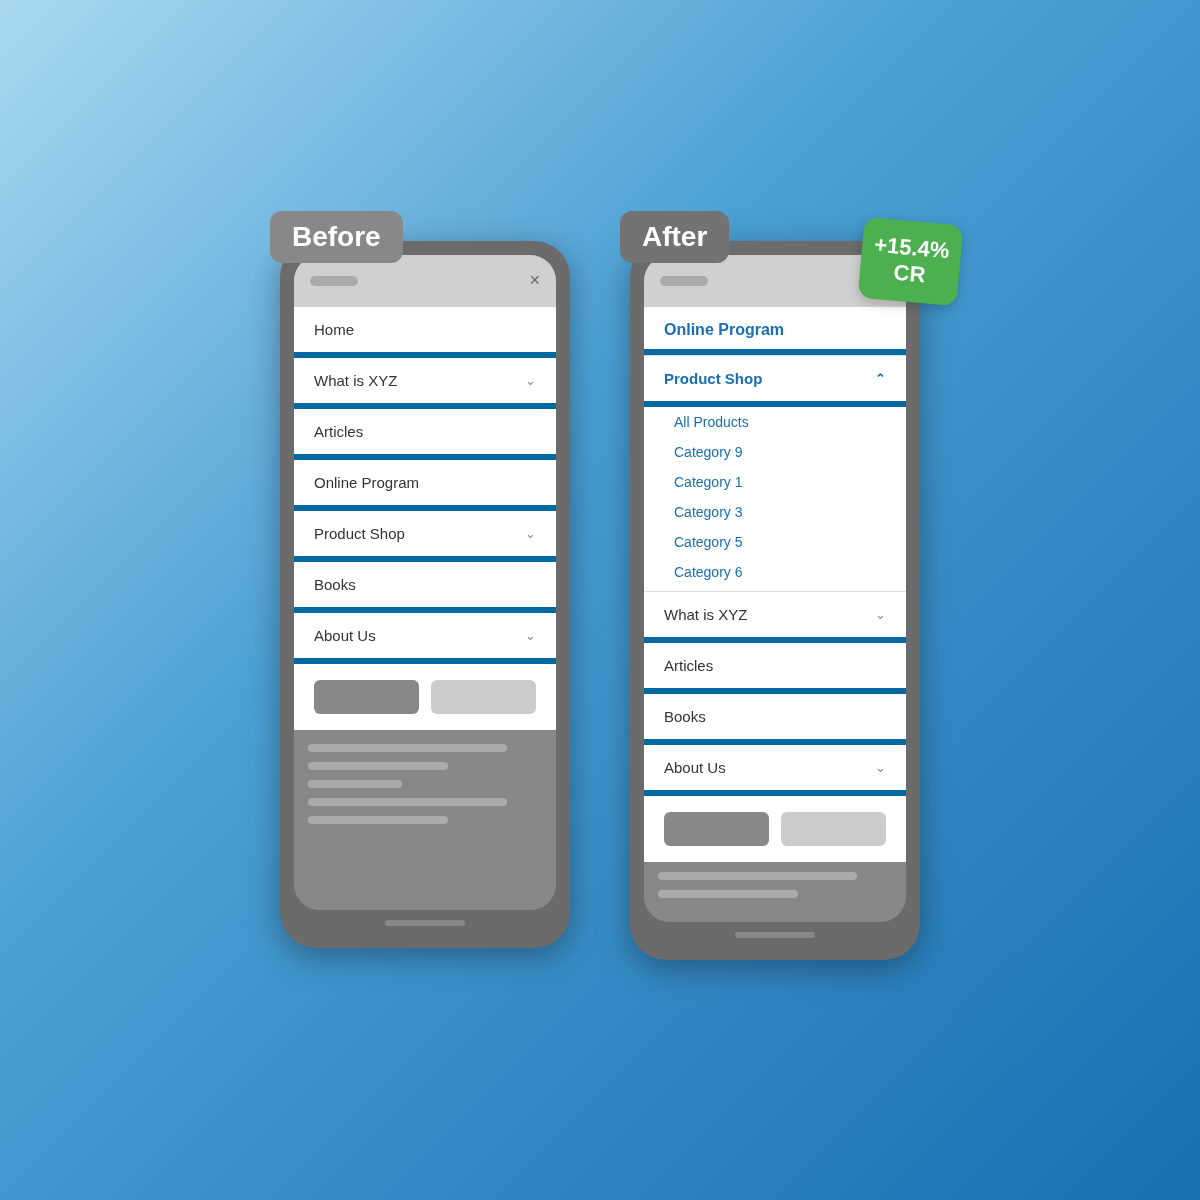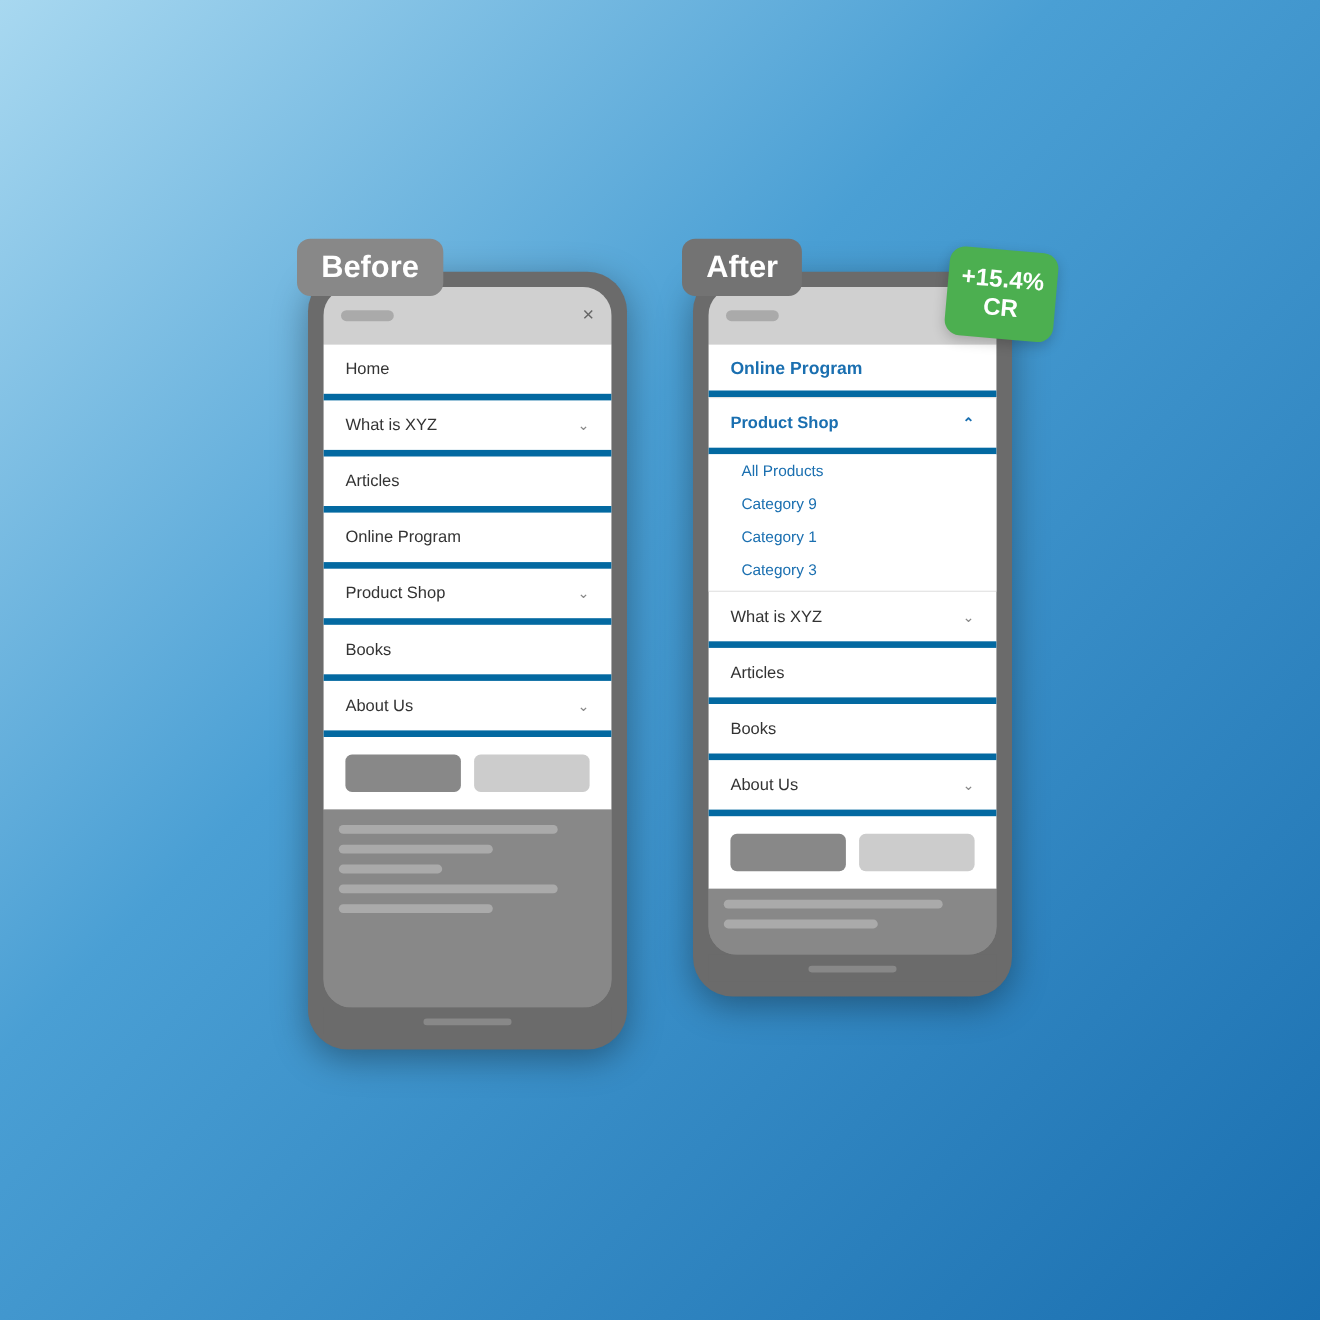--- a/index.html
+++ b/index.html
@@ -295,20 +295,26 @@
             </div>
             <div class="menu-item blue-link">
               <span>Category 9</span>
             </div>
             <div class="menu-item blue-link">
               <span>Category 1</span>
             </div>
             <div class="menu-item blue-link">
               <span>Category 3</span>
             </div>
+            <div class="menu-item blue-link">
+              <span>Category 5</span>
+            </div>
+            <div class="menu-item blue-link">
+              <span>Category 6</span>
+            </div>
           </div>
 
           <div style="border-top:1px solid #e0e0e0;"></div>
 
           <div class="menu-item">
             <span>What is XYZ</span>
             <span class="chevron">⌄</span>
           </div>
           <div class="menu-item">
             <span>Articles</span>

